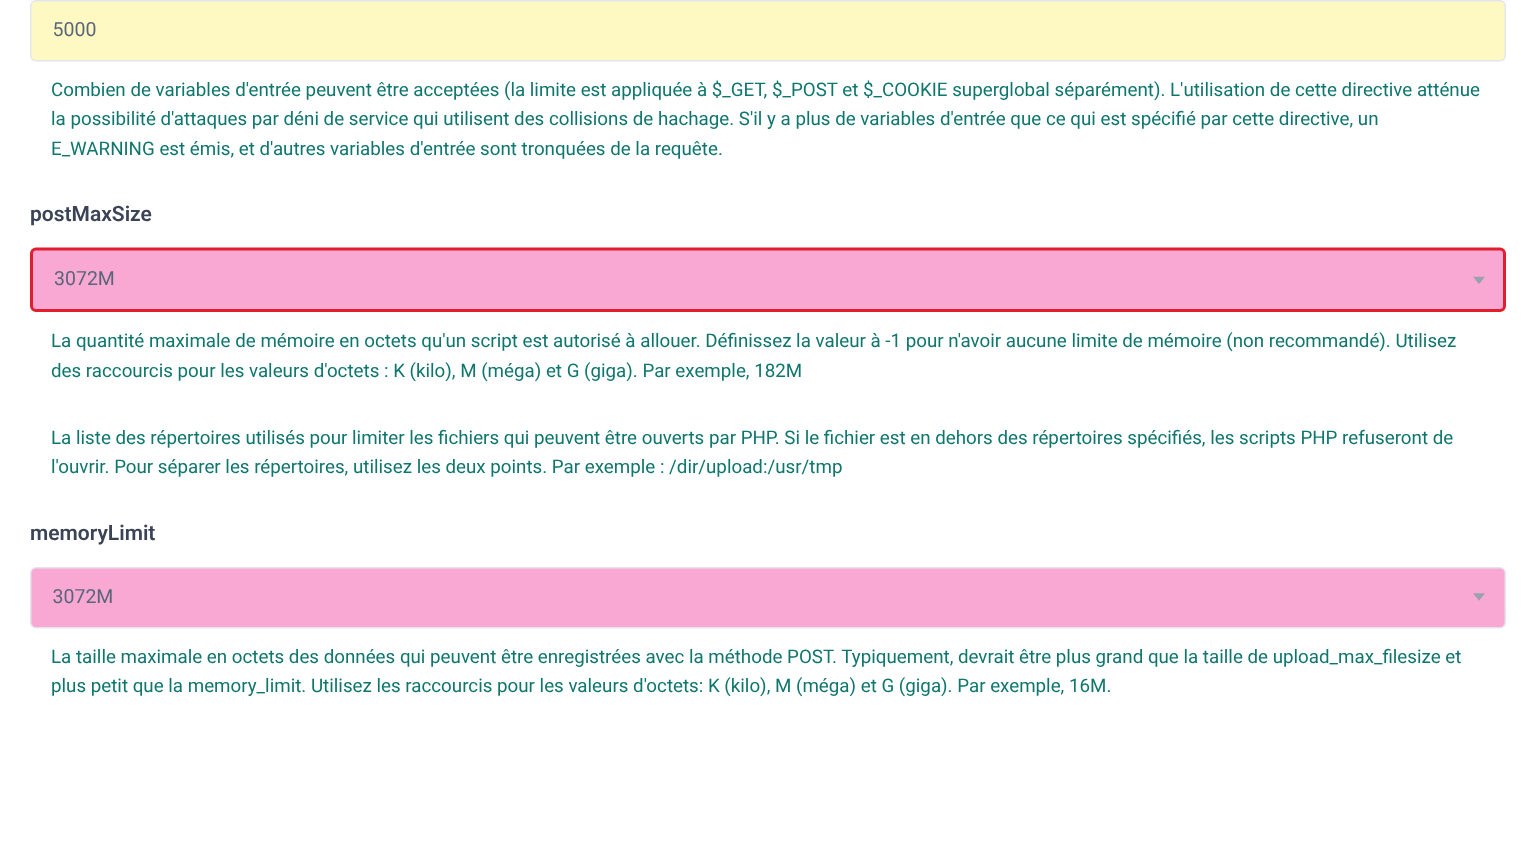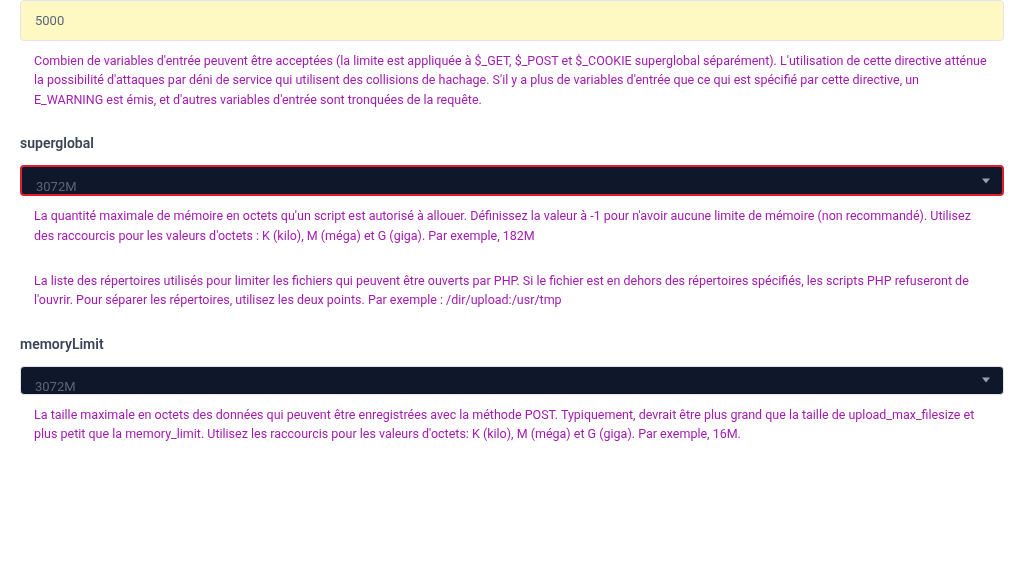--- a/index.html
+++ b/index.html
@@ -36,24 +36,24 @@
       font-family: inherit;
     }
     .field-select-wrapper {
       position: relative;
       width: 100%;
     }
     .field-select {
       width: 100%;
       border: 1px solid #e2e5ec;
       border-radius: 4px;
-      padding: 12px 36px 0 14px;
+      padding: 12px 36px 12px 14px;
       font-size: 13px;
       color: #5a6678;
-      background: #0f172a;
+      background: #f9a8d4;
       outline: none;
       appearance: none;
       -webkit-appearance: none;
       -moz-appearance: none;
       cursor: pointer;
       font-family: inherit;
     }
     .field-select.highlight {
       border: 2px solid #e11d2e;
     }
@@ -66,34 +66,34 @@
       width: 0;
       height: 0;
       border-left: 4px solid transparent;
       border-right: 4px solid transparent;
       border-top: 5px solid #9aa0ac;
     }
     .field-description {
       margin-top: 10px;
       font-size: 12.5px;
       line-height: 1.55;
-      color: #a21caf;
+      color: #0f766e;
       padding: 0 14px;
     }
   </style>
 </head>
 <body>
 
 <div class="field-group">
   <input type="text" class="field-input" value="5000" style="">
   <div class="field-description">Combien de variables d'entrée peuvent être acceptées (la limite est appliquée à $_GET, $_POST et $_COOKIE superglobal séparément). L'utilisation de cette directive atténue la possibilité d'attaques par déni de service qui utilisent des collisions de hachage. S'il y a plus de variables d'entrée que ce qui est spécifié par cette directive, un E_WARNING est émis, et d'autres variables d'entrée sont tronquées de la requête.</div>
 </div>
 
 <div class="field-group">
-  <label class="field-label">superglobal</label>
+  <label class="field-label">postMaxSize</label>
   <div class="field-select-wrapper">
     <select class="field-select highlight">
       <option>3072M</option>
     </select>
     <span class="caret"></span>
   </div>
   <div class="field-description">La quantité maximale de mémoire en octets qu'un script est autorisé à allouer. Définissez la valeur à -1 pour n'avoir aucune limite de mémoire (non recommandé). Utilisez des raccourcis pour les valeurs d'octets : K (kilo), M (méga) et G (giga). Par exemple, 182M</div>
 </div>
 
 <div class="field-group">

